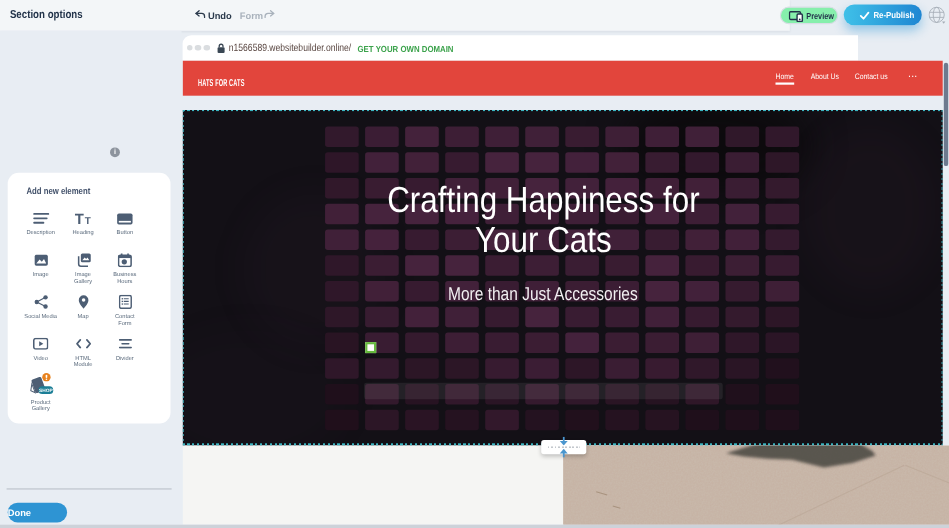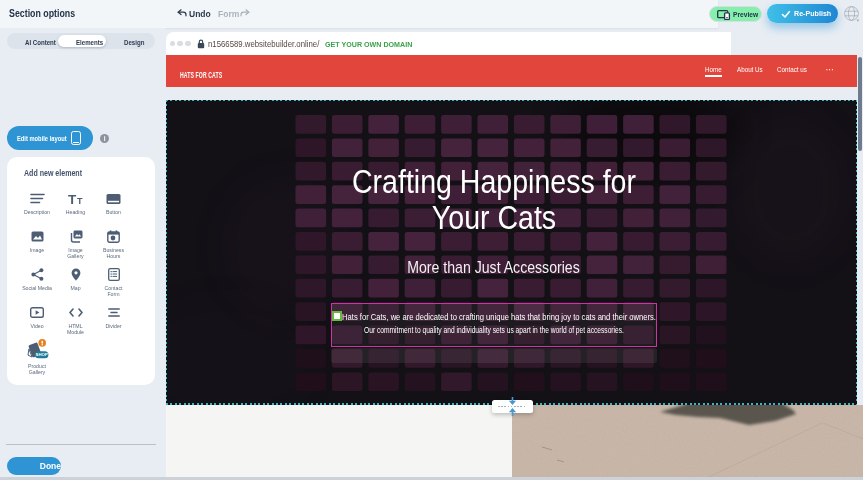--- a/index.html
+++ b/index.html
@@ -21,23 +21,23 @@
 #editbtn{position:absolute;left:7px;top:98px;width:86px;height:24px;border-radius:12.5px;background:#2e94d3;}
 #editbtn span{position:absolute;left:10px;top:7.6px;font-size:8px;font-weight:bold;color:#fff;white-space:nowrap;transform-origin:left center;transform:scaleX(.72);}
 #phoneicon{position:absolute;left:63.5px;top:4.8px;width:10px;height:14.5px;border:1.5px solid #fff;border-radius:2.5px;}
 #phoneicon:after{content:"";position:absolute;left:1px;right:1px;bottom:1.2px;height:1.4px;background:#fff;}
 #infoc{position:absolute;left:100px;top:105.5px;width:9.3px;height:9.3px;border-radius:50%;background:#8d949d;color:#fff;font-size:6.5px;font-weight:bold;text-align:center;line-height:9.6px;}
 #addcard{position:absolute;left:7px;top:128.5px;width:148px;height:228.5px;border-radius:10px;background:#fff;}
 #addtitle{position:absolute;left:16.5px;top:11.5px;font-size:8.5px;font-weight:bold;color:#42516a;white-space:nowrap;transform-origin:left center;transform:scaleX(.83);}
 .el{position:absolute;width:44px;text-align:center;}
 .el .lab{font-size:5.2px;color:#5a6a7c;line-height:6.2px;margin-top:2.5px;}
 #panline{position:absolute;left:6px;top:416.2px;width:150px;height:1px;background:#b9c0c9;}
-#donebtn{position:absolute;left:7px;top:428.5px;width:54px;height:18px;border-radius:9.5px;background:#2e94d3;color:#fff;font-size:8.5px;font-weight:bold;text-align:right;line-height:18px;}
+#donebtn{position:absolute;left:7px;top:428.5px;width:54px;height:18px;border-radius:9.5px;background:#2e94d3;color:#fff;font-size:8.5px;font-weight:bold;text-align:left;line-height:18px;}
 #preview{position:absolute;left:165.5px;top:28px;width:697.5px;height:452px;}
-#browserbar{position:absolute;left:0;top:3.5px;width:565px;height:23.5px;background:#fff;border-radius:8px 0 0 0;}
+#browserbar{position:absolute;left:0;top:3.5px;width:614px;height:23.5px;background:#fff;border-radius:8px 0 0 0;}
 .dot{position:absolute;top:9px;width:5.6px;height:5.6px;border-radius:50%;background:#dadde0;}
 #urltxt{position:absolute;left:42.5px;top:6.6px;font-size:9.5px;color:#5a4742;white-space:nowrap;transform-origin:left center;transform:scaleX(.82);}
 #getdom{position:absolute;left:159.5px;top:8.2px;font-size:8px;font-weight:bold;color:#3ba24b;white-space:nowrap;transform-origin:left center;transform:scaleX(.89);}
 #site{position:absolute;left:0;top:27px;width:697.5px;height:422.3px;overflow:hidden;}
 #redhdr{position:absolute;left:0;top:0;width:691.5px;height:32px;background:#e2453c;}
 #logo{position:absolute;left:14.5px;top:15px;font-size:9px;font-weight:bold;color:#fff;letter-spacing:.2px;white-space:nowrap;transform-origin:left center;transform:scaleX(.57);}
 .nav{position:absolute;top:10px;font-size:7.2px;color:#fff;white-space:nowrap;transform-origin:left center;transform:scaleX(.87);}
 #homeline{position:absolute;left:539.5px;top:20.4px;width:16.5px;height:1.3px;background:#fff;}
 #hero{position:absolute;left:0;top:45px;width:691.5px;height:304.5px;background:#131016;overflow:hidden;}
 .blob{position:absolute;border-radius:50%;filter:blur(16px);}
@@ -89,30 +89,20 @@
       <g fill="none" stroke="#a6aeb7" stroke-width="0.8">
         <circle cx="7.5" cy="7.5" r="6.9"></circle>
         <ellipse cx="7.5" cy="7.5" rx="3.1" ry="6.9"></ellipse>
         <path d="M1 5.2 H14 M1 9.8 H14"></path>
       </g>
       <path d="M12.4 13.6 l3 0 l-1.5 2.1 z" fill="#a6aeb7"></path>
     </svg>
 </div>
 
 <div id="leftpanel">
- <div id="tabbar">
-  <div id="tabsel"></div>
-  <span class="tabtxt" style="left:18px">AI Content</span>
-  <span class="tabtxt" style="left:68.8px">Elements</span>
-  <span class="tabtxt" style="left:116.5px">Design</span>
- </div>
- <div id="editbtn">
-      <span>Edit mobile layout</span>
-      <div id="phoneicon"></div>
-    </div>
  <div id="infoc">i</div>
  <div id="addcard">
    <div id="addtitle">Add new element</div>
    <div class="el" style="left:8px;top:34.0px">
         <div style="height:16px;display:flex;align-items:center;justify-content:center">
           <svg width="15" height="13" viewBox="0 0 15 13">
             <g stroke="#4d5e74" stroke-width="1.6" stroke-linecap="round">
               <line x1="1" y1="2.5" x2="14" y2="2.5"></line>
               <line x1="1" y1="6.5" x2="12.5" y2="6.5"></line>
               <line x1="1" y1="10.5" x2="9.5" y2="10.5"></line>
@@ -434,24 +424,20 @@
           <rect x="347.9" y="272.4" width="30.6" height="18.7" rx="2.5" fill="#21101c"></rect>
           <rect x="384.3" y="272.4" width="30.6" height="18.7" rx="2.5" fill="#251220"></rect>
           <rect x="420.7" y="272.4" width="30.6" height="18.7" rx="2.5" fill="#261321"></rect>
           <rect x="457.1" y="272.4" width="30.6" height="18.7" rx="2.5" fill="#1f0f1b"></rect>
           <rect x="493.5" y="272.4" width="30.6" height="18.7" rx="2.5" fill="#1f0f1b"></rect>
           <rect x="529.9" y="272.4" width="30.6" height="18.7" rx="2.5" fill="#1f0f1b"></rect>
         </svg>
     <div id="h1a" style="top:65px">Crafting Happiness for</div>
     <div id="h1b" style="top:100.5px">Your Cats</div>
     <div id="sub" style="top:158.5px">More than Just Accessories</div>
-    <div id="descbox">
-      <div class="dline" style="top:8px;transform:translateX(calc(-50% + 5px)) scaleX(.8)">Hats for Cats, we are dedicated to crafting unique hats that bring joy to cats and their owners.</div>
-      <div class="dline" style="top:21.5px;transform:translateX(-50%) scaleX(.7)">Our commitment to quality and individuality sets us apart in the world of pet accessories.</div>
-    </div>
     <div id="ghost"></div>
     <div id="ghandle"></div>
     <div class="dash dashh" style="top:0"></div>
     <div class="dash dashh" style="bottom:0"></div>
     <div class="dash dashv" style="left:0"></div>
     <div class="dash dashv" style="right:0"></div>
   </div>
   <div id="below">
     <svg class="abs" style="left:346.5px;top:0" width="351" height="72.8" viewBox="0 0 351 72.8">
       <defs>

